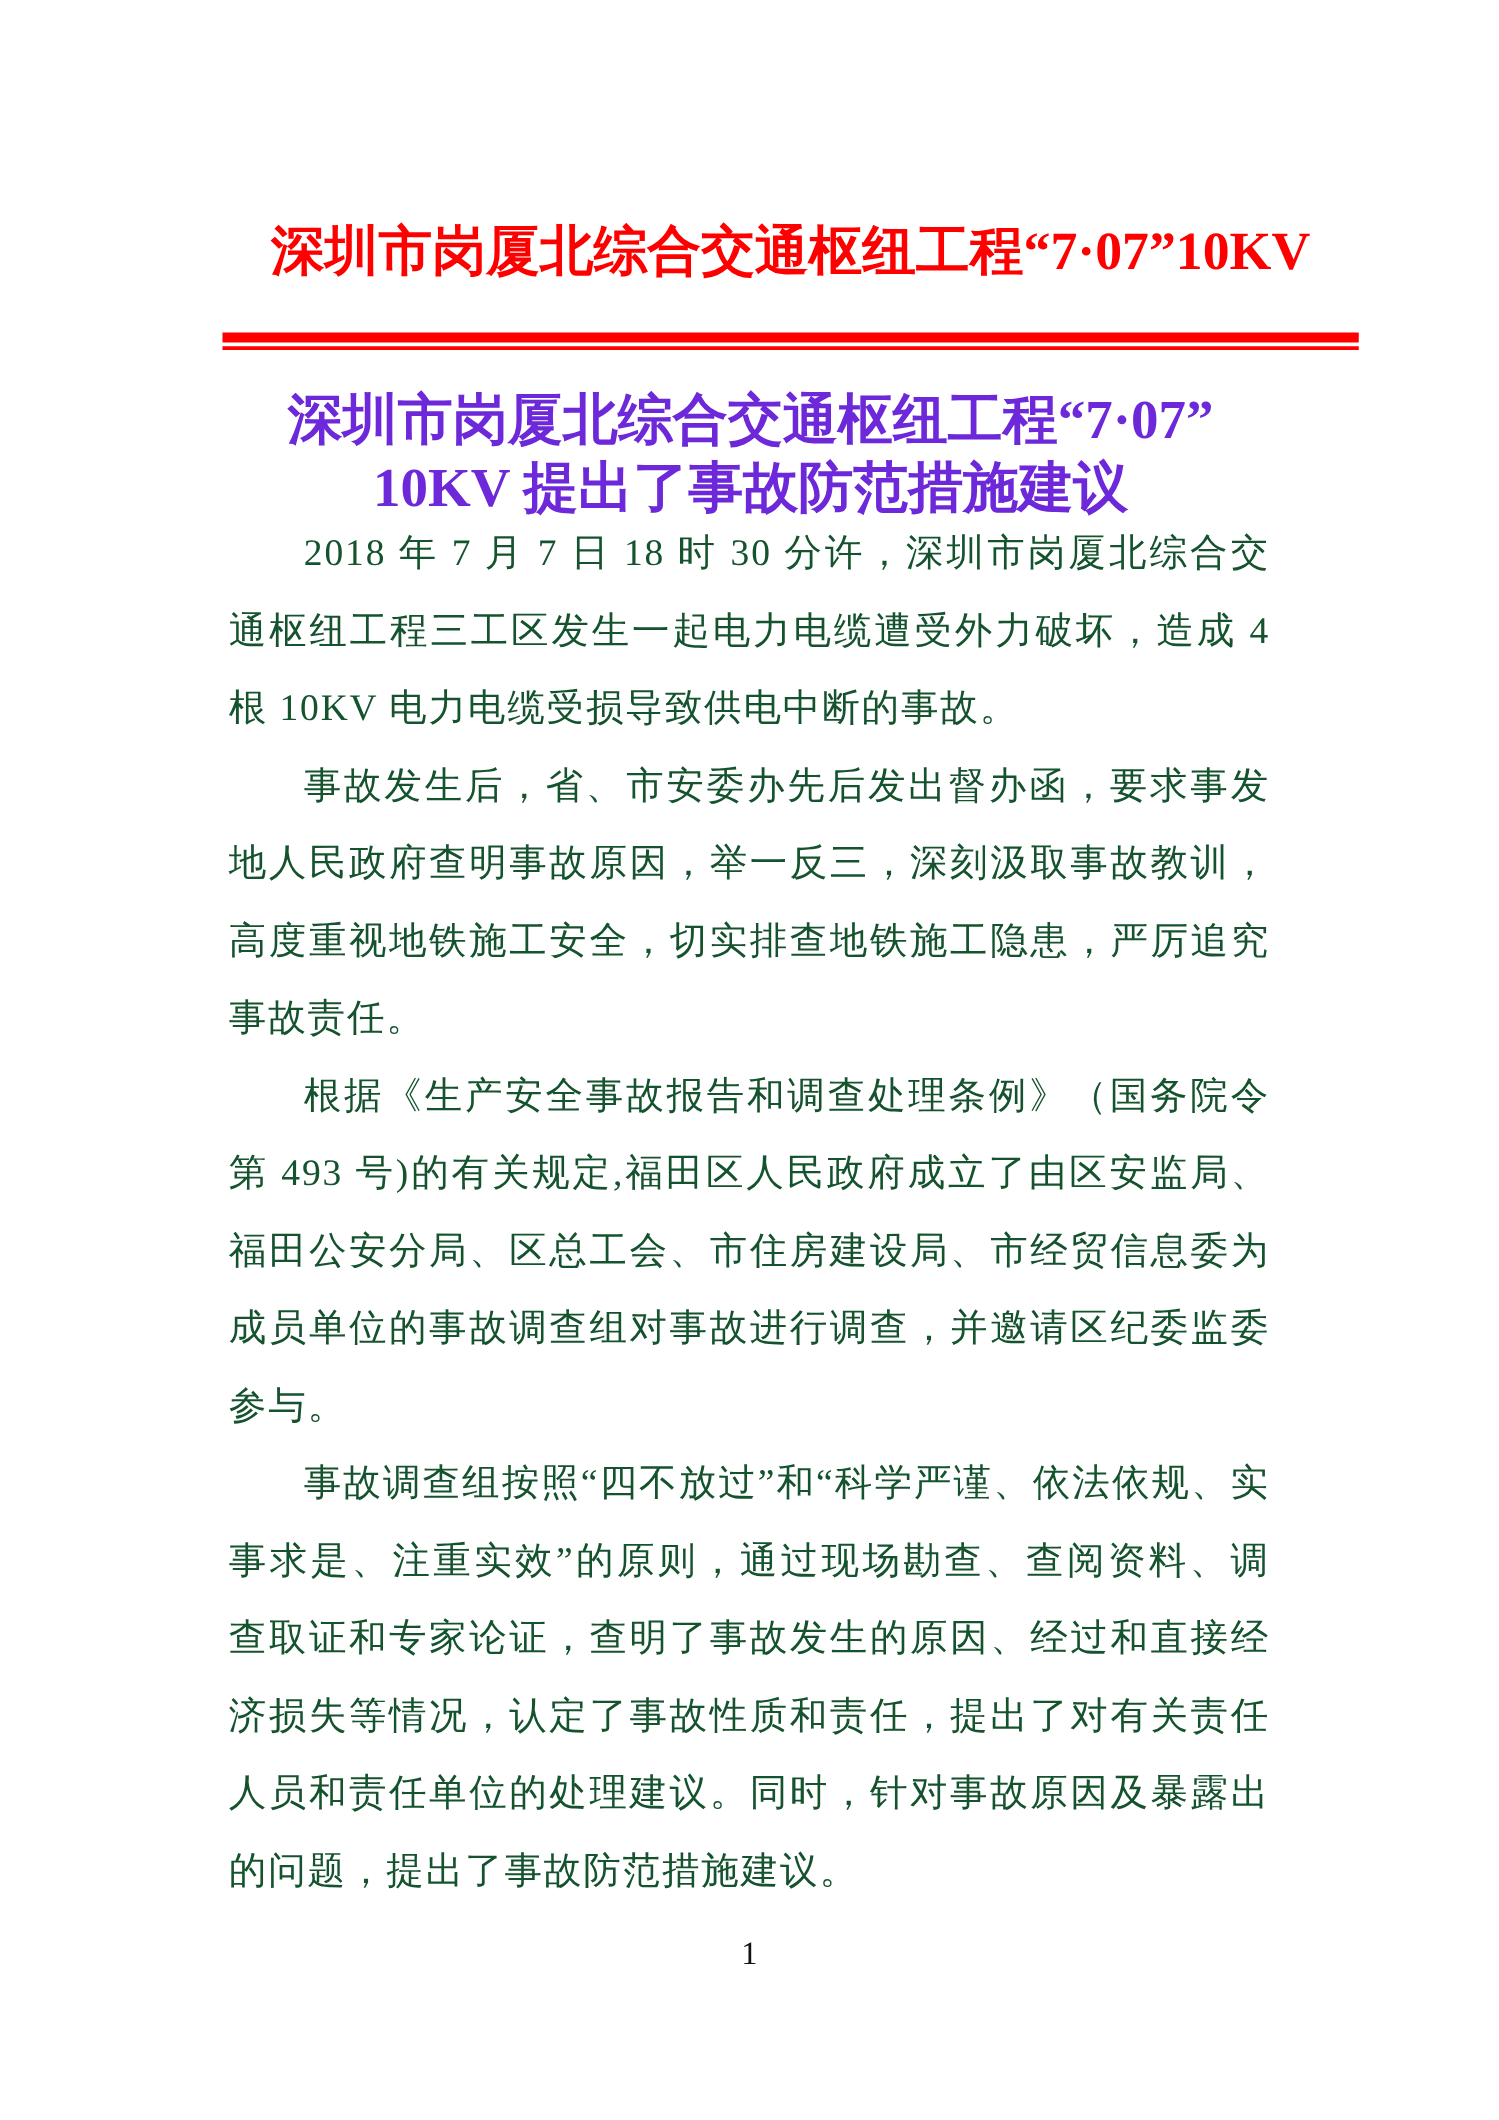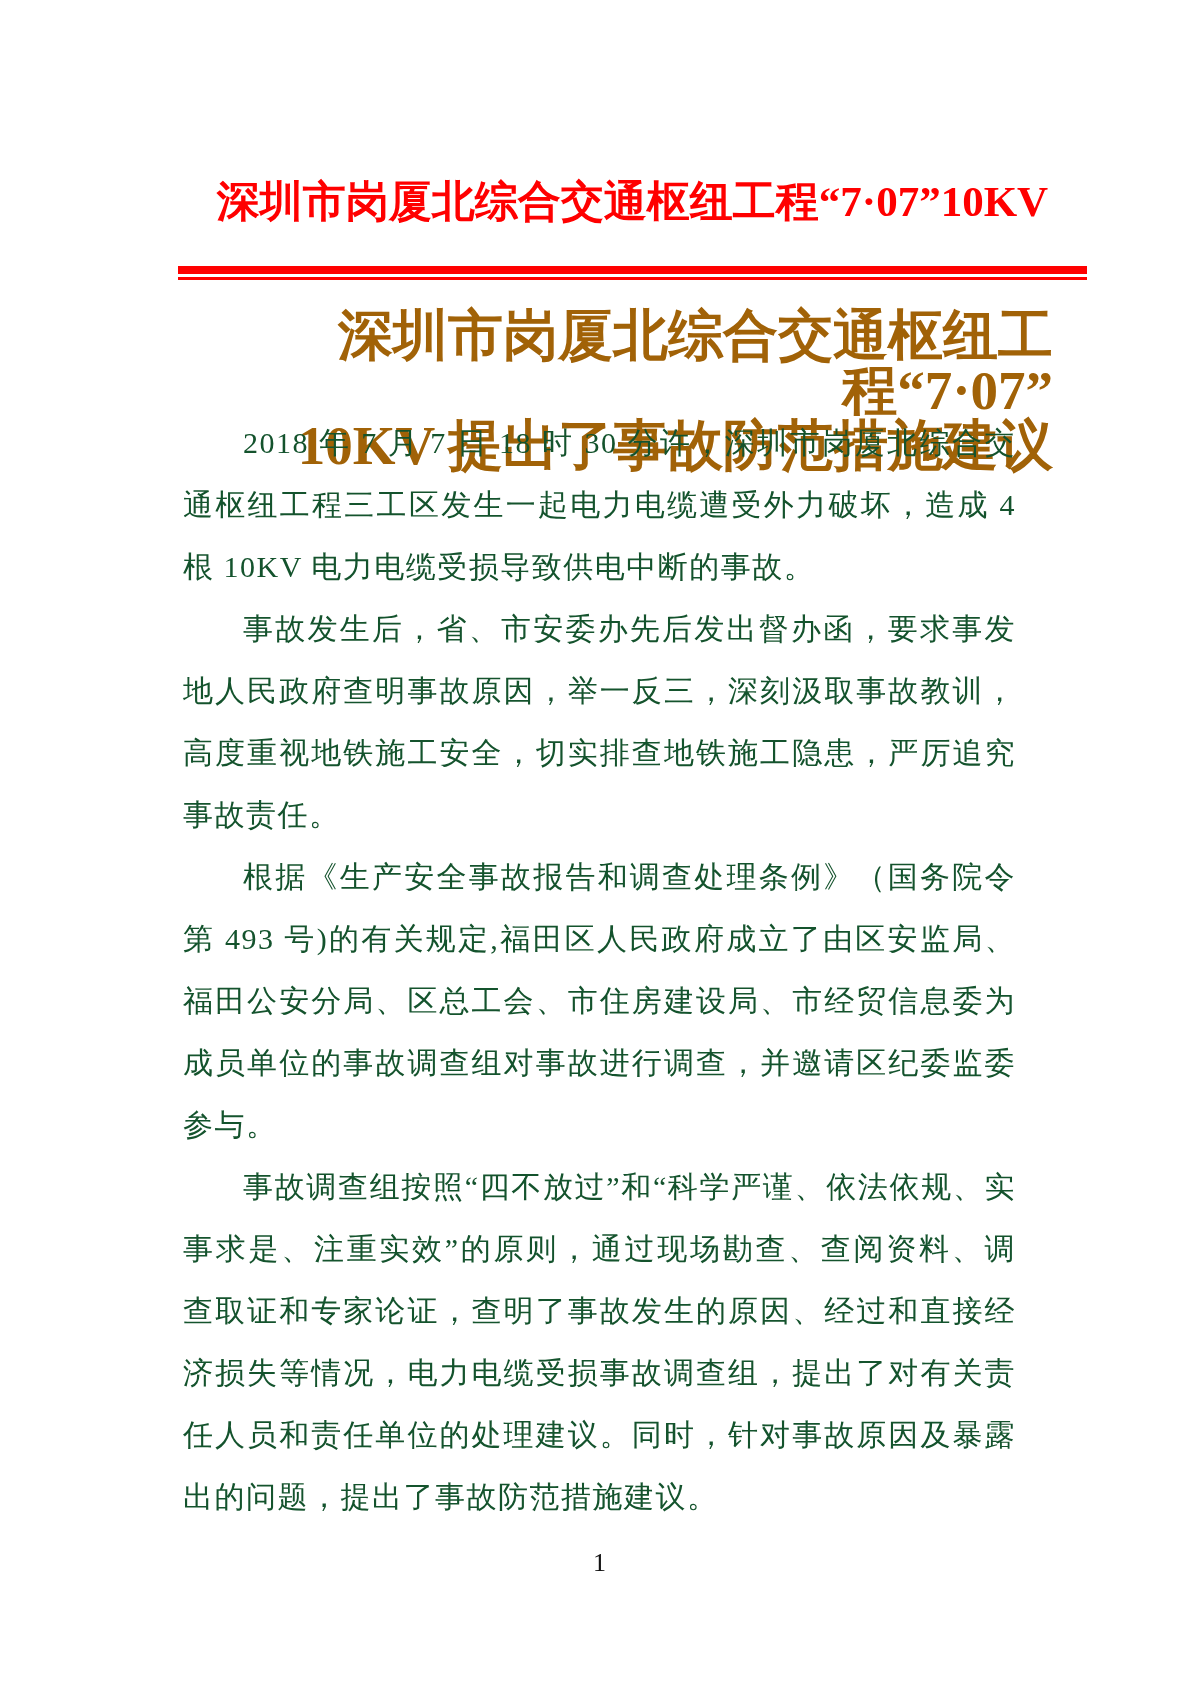--- a/index.html
+++ b/index.html
@@ -39,24 +39,24 @@
   }
   .rule-thick { height: 8px; background: #ff0000; }
   .rule-thin  { margin-top: 3px; height: 3px; background: #ff0000; }
   
   .doc-title {
     position: absolute;
     top: 308px;
     left: 148px;
     width: 905px;
     margin: 0;
-    text-align: right;
-    color: #a16207;
+    text-align: center;
+    color: #6d28d9;
     font-weight: bold;
-    font-size: 55px;
+    font-size: 44px;
     line-height: 55px;
   }
   .t-line { display: block; }
   
   .body-text {
     position: absolute;
     top: 412px;
     left: 183px;
     width: 833px;
     font-size: 30px;
@@ -96,18 +96,18 @@
 
   <h1 class="doc-title">
     <span class="t-line">深圳市岗厦北综合交通枢纽工程“7·07”</span>
     <span class="t-line">10KV 提出了事故防范措施建议</span>
   </h1>
 
   <main class="body-text">
     <p>2018 年 7 月 7 日 18 时 30 分许，深圳市岗厦北综合交通枢纽工程三工区发生一起电力电缆遭受外力破坏，造成 4 根 10KV 电力电缆受损导致供电中断的事故。</p>
     <p>事故发生后，省、市安委办先后发出督办函，要求事发地人民政府查明事故原因，举一反三，深刻汲取事故教训，高度重视地铁施工安全，切实排查地铁施工隐患，严厉追究事故责任。</p>
     <p>根据《生产安全事故报告和调查处理条例》（国务院令第 493 号)的有关规定,福田区人民政府成立了由区安监局、福田公安分局、区总工会、市住房建设局、市经贸信息委为成员单位的事故调查组对事故进行调查，并邀请区纪委监委参与。</p>
-    <p>事故调查组按照“四不放过”和“科学严谨、依法依规、实事求是、注重实效”的原则，通过现场勘查、查阅资料、调查取证和专家论证，查明了事故发生的原因、经过和直接经济损失等情况，电力电缆受损事故调查组，提出了对有关责任人员和责任单位的处理建议。同时，针对事故原因及暴露出的问题，提出了事故防范措施建议。</p>
+    <p>事故调查组按照“四不放过”和“科学严谨、依法依规、实事求是、注重实效”的原则，通过现场勘查、查阅资料、调查取证和专家论证，查明了事故发生的原因、经过和直接经济损失等情况，认定了事故性质和责任，提出了对有关责任人员和责任单位的处理建议。同时，针对事故原因及暴露出的问题，提出了事故防范措施建议。</p>
   </main>
 
   <footer class="page-number">1</footer>
 
 </div>
 
 </body></html>

